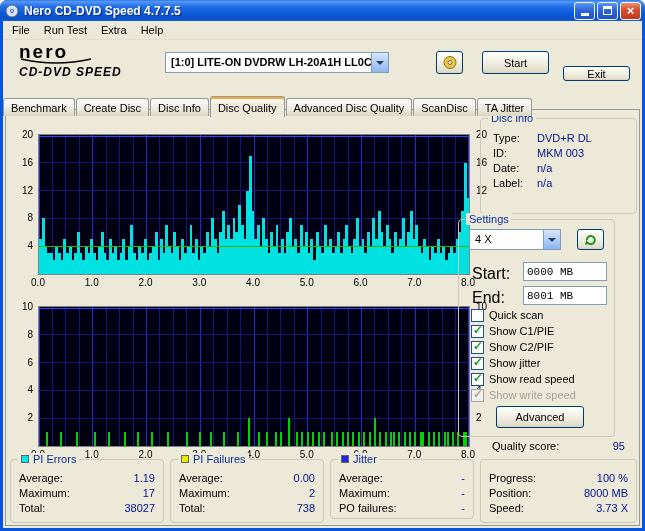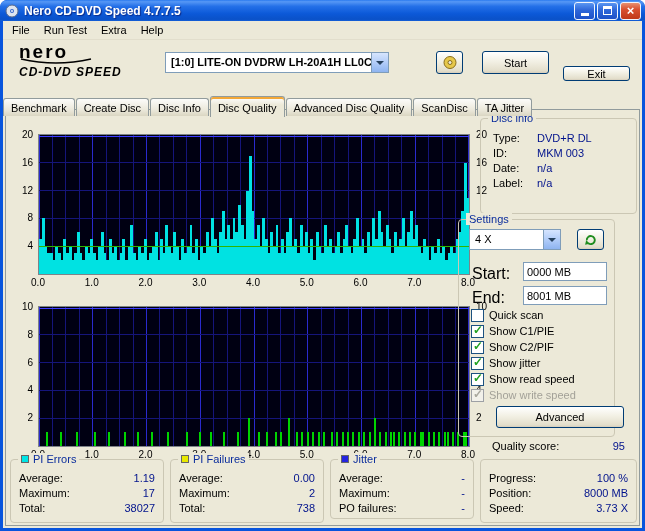--- a/index.html
+++ b/index.html
@@ -102,26 +102,26 @@
 
   .srow { display: flex; justify-content: space-between; margin: 0 8px; font-size: 11px; height: 15px; align-items: center; }
   .srow:first-of-type { margin-top: 10px; }
   .sval { color: #00128C; }
 
   
   .combo-speed { left: 10px; top: 9px; width: 92px; height: 21px; }
   .refresh-btn { position: absolute; left: 118px; top: 9px; width: 27px; height: 21px; }
   .slabel { position: absolute; font-size: 16px; color: #000; }
   .txt { position: absolute; width: 84px; height: 19px; border: 1px solid #7F9DB9; background: #fff;
-         font-family: Liberation Sans, sans-serif; font-size: 11px; padding: 1px 3px; color: #000; }
+         font-family: Liberation Mono, monospace; font-size: 11px; padding: 1px 3px; color: #000; }
   #lbl-start { left: 13px; top: 45px; }
   #inp-start { left: 64px; top: 42px; }
   #lbl-end   { left: 13px; top: 69px; }
   #inp-end   { left: 64px; top: 66px; }
-  .adv-btn { position: absolute; left: 37px; top: 186px; width: 128px; height: 22px; }
+  .adv-btn { position: absolute; left: 37px; top: 186px; width: 88px; height: 22px; }
 
   .cb-row { position: absolute; left: 12px; display: flex; align-items: center; height: 14px; font-size: 11px; }
   .cb-box { width: 13px; height: 13px; background: #fff; border: 1px solid #1C5180; margin-right: 5px;
             position: relative; flex: none; }
   .cb-box.checked::after { content: "\2713"; position: absolute; left: 1px; top: -3px;
                            font-size: 12px; font-weight: bold; color: #21A121; }
   .cb-box.disabled { border-color: #9DA0A5; background: #F2F1EA; }
   .cb-box.disabled.checked::after { color: #A9A89E; }
   .cb-row.disabled .cb-label { color: #A3A198; }
   #cb-0 { top: 88px; }  #cb-1 { top: 104px; } #cb-2 { top: 120px; }

